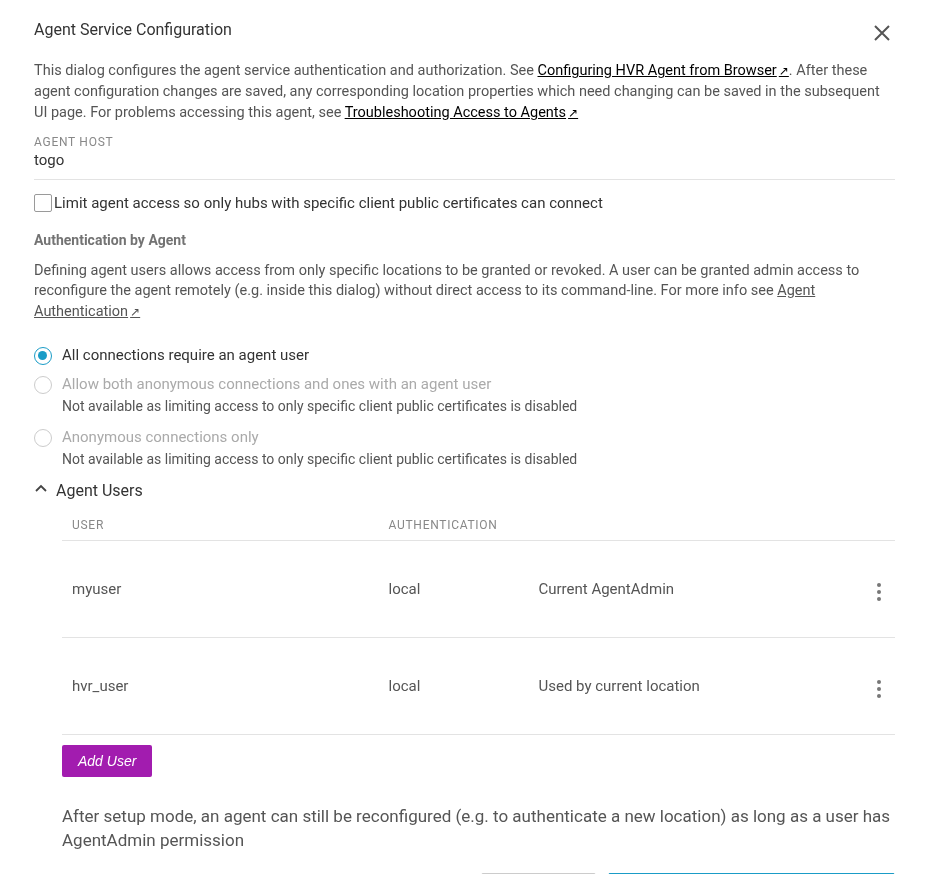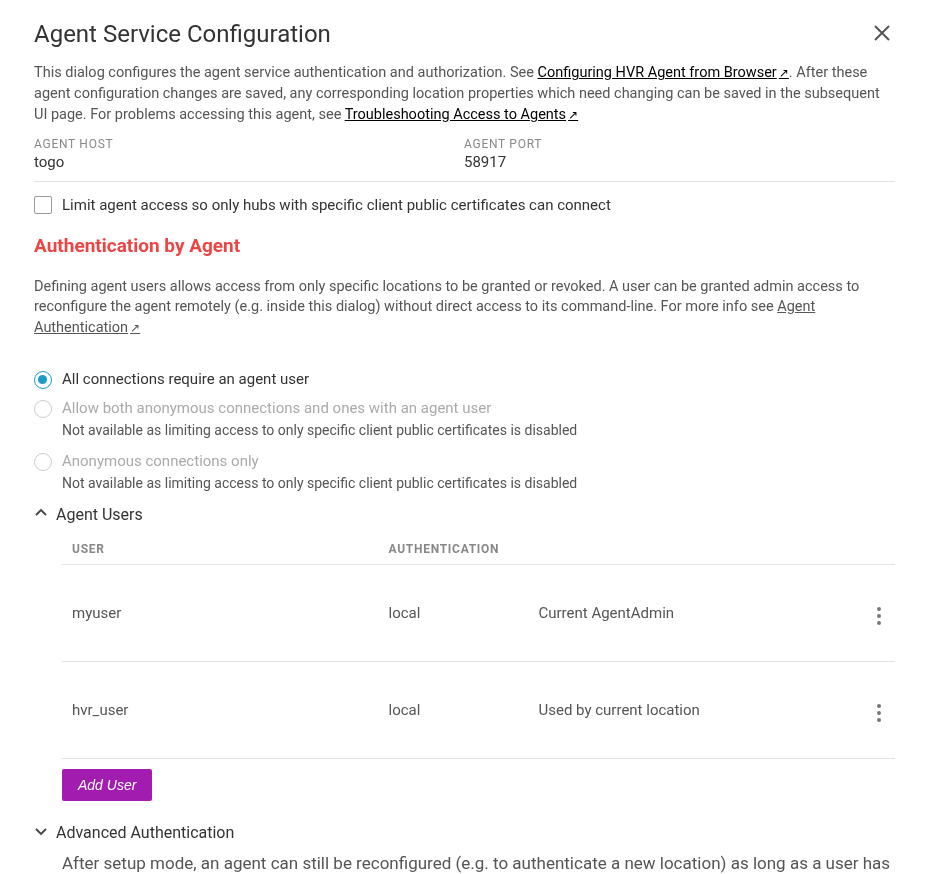--- a/index.html
+++ b/index.html
@@ -14,21 +14,21 @@
   .dialog {
     padding: 20px 34px 24px 34px;
   }
   .dialog-header {
     display: flex;
     justify-content: space-between;
     align-items: flex-start;
     margin-bottom: 14px;
   }
   .dialog-title {
-    font-size: 24px;
+    font-size: 16px;
     font-weight: 400;
     color: #333;
     margin: 0;
   }
   .close-btn {
     cursor: pointer;
     padding: 4px;
     color: #555;
   }
   .close-btn svg { display: block; }
@@ -65,46 +65,46 @@
     color: #333;
   }
   .divider {
     border: 0;
     border-top: 1px solid #e3e3e3;
     margin: 10px 0 14px 0;
   }
   .checkbox-row {
     display: flex;
     align-items: center;
-    gap: 10px;
+    gap: 2px;
     margin-bottom: 20px;
   }
   .chk {
     width: 18px;
     height: 18px;
     border: 1.5px solid #9a9a9a;
     border-radius: 2px;
     cursor: pointer;
     flex-shrink: 0;
   }
   .chk-label {
     font-size: 15px;
     color: #333;
   }
   .section-heading {
-    font-size: 19px;
+    font-size: 14px;
     font-weight: 700;
-    color: #ef4444;
-    margin: 0 0 20px 0;
+    color: #737373;
+    margin: 0 0 13px 0;
   }
   .section-desc {
     font-size: 14.5px;
     color: #555;
     line-height: 1.4;
-    margin-bottom: 32px;
+    margin-bottom: 24px;
   }
   .section-desc a {
     color: #555;
     text-decoration: underline;
   }
   .radio-group {
     margin-bottom: 8px;
   }
   .radio-row {
     display: flex;
@@ -171,21 +171,21 @@
     border-collapse: collapse;
     margin-left: 28px;
     margin-bottom: 10px;
     width: calc(100% - 28px);
   }
   .users-table th {
     text-align: left;
     font-size: 12px;
     letter-spacing: 0.06em;
     color: #888;
-    font-weight: 700;
+    font-weight: 400;
     padding: 8px 10px;
     border-bottom: 1px solid #e3e3e3;
     text-transform: uppercase;
   }
   .users-table td {
     font-size: 15px;
     color: #555;
     padding: 32px 10px;
     border-bottom: 1px solid #e3e3e3;
   }
@@ -266,24 +266,20 @@
   </div>
 
   <div class="intro-text">
     <span>This dialog configures the agent service authentication and authorization. See </span><a href="#"><span>Configuring HVR Agent from Browser</span><span class="ext-link-icon">↗</span></a><span>. After these agent configuration changes are saved, any corresponding location properties which need changing can be saved in the subsequent UI page. For problems accessing this agent, see </span><a href="#"><span>Troubleshooting Access to Agents</span><span class="ext-link-icon">↗</span></a>
   </div>
 
   <div class="hostport-row">
     <div class="hostport-col">
       <div class="field-label">AGENT HOST</div>
       <div class="field-value">togo</div>
-    </div>
-    <div class="hostport-col">
-      <div class="field-label">AGENT PORT</div>
-      <div class="field-value">58917</div>
     </div>
   </div>
 
   <hr class="divider">
 
   <div class="checkbox-row">
     <div class="chk"></div>
     <div class="chk-label">Limit agent access so only hubs with specific client public certificates can connect</div>
   </div>
 
@@ -346,28 +342,20 @@
               <span></span>
               <span></span>
               <span></span>
             </div></td>
       </tr>
     </tbody>
   </table>
 
   <button class="add-user-btn">Add User</button>
 
-  <div class="collapsible-header">
-    <span class="chevron">
-      <svg width="14" height="14" viewBox="0 0 14 14">
-          <path d="M2 5 L7 10 L12 5" stroke="#444" stroke-width="1.8" fill="none"></path>
-        </svg>
-    </span>
-    <span class="collapsible-title">Advanced Authentication</span>
-  </div>
   <div class="adv-desc">After setup mode, an agent can still be reconfigured (e.g. to authenticate a new location) as long as a user has AgentAdmin permission</div>
 
   <div class="footer">
     <button class="btn btn-secondary">Cancel</button>
     <button class="btn btn-primary">Save Agent Service Configuration</button>
   </div>
 
 </div>
 
 </body></html>

